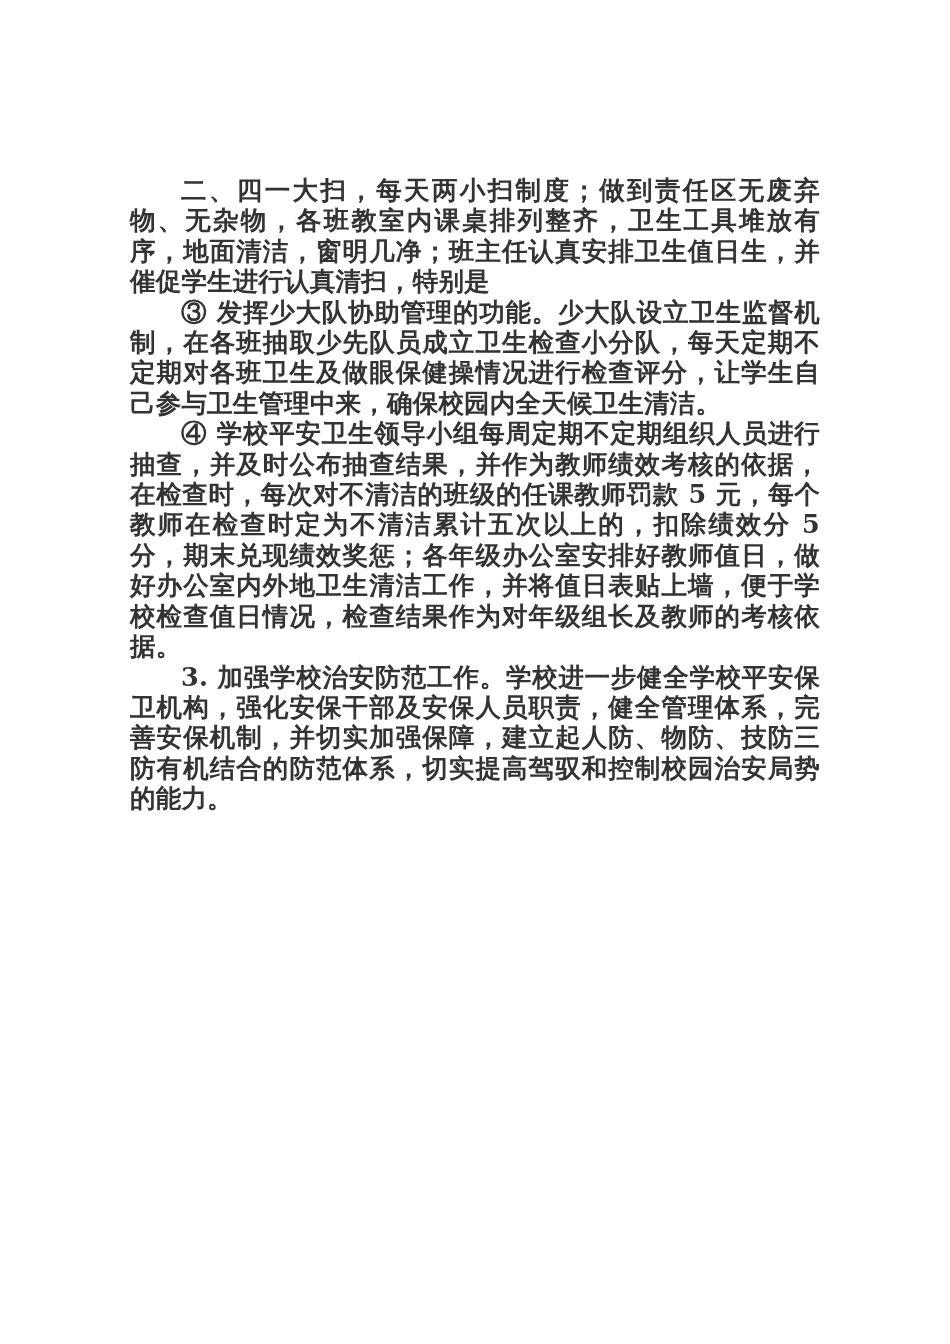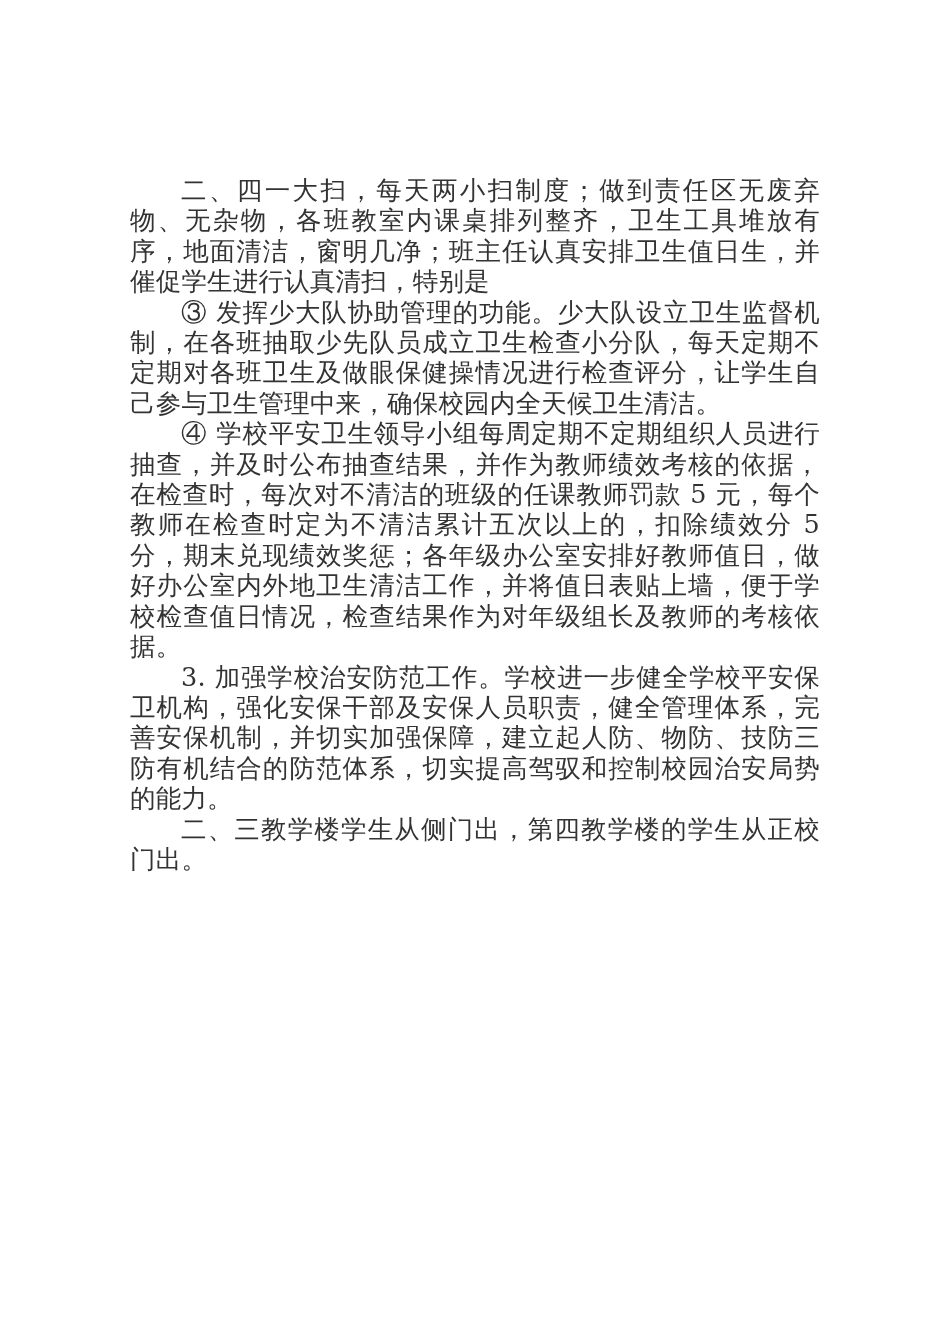--- a/index.html
+++ b/index.html
@@ -26,33 +26,32 @@
     position: absolute;
     left: 130px;
     top: 175px;
     width: 690px;
     color: #333333;
     font-size: 25.5px;
     line-height: 30.4px;
     text-align: justify;
     text-justify: inter-character;
     letter-spacing: 0.2px;
-    font-weight: 400;
+    font-weight: 700;
   }
   .text-block p {
     margin: 0;
     padding: 0;
     text-indent: 2em;
     word-break: break-all;
   }
 </style>
 </head>
 <body>
 
 <div class="page">
   <div class="text-block">
     <p>二、四一大扫，每天两小扫制度；做到责任区无废弃物、无杂物，各班教室内课桌排列整齐，卫生工具堆放有序，地面清洁，窗明几净；班主任认真安排卫生值日生，并催促学生进行认真清扫，特别是</p>
     <p>③ 发挥少大队协助管理的功能。少大队设立卫生监督机制，在各班抽取少先队员成立卫生检查小分队，每天定期不定期对各班卫生及做眼保健操情况进行检查评分，让学生自己参与卫生管理中来，确保校园内全天候卫生清洁。</p>
     <p>④ 学校平安卫生领导小组每周定期不定期组织人员进行抽查，并及时公布抽查结果，并作为教师绩效考核的依据，在检查时，每次对不清洁的班级的任课教师罚款 5 元，每个教师在检查时定为不清洁累计五次以上的，扣除绩效分 5 分，期末兑现绩效奖惩；各年级办公室安排好教师值日，做好办公室内外地卫生清洁工作，并将值日表贴上墙，便于学校检查值日情况，检查结果作为对年级组长及教师的考核依据。</p>
     <p>3. 加强学校治安防范工作。学校进一步健全学校平安保卫机构，强化安保干部及安保人员职责，健全管理体系，完善安保机制，并切实加强保障，建立起人防、物防、技防三防有机结合的防范体系，切实提高驾驭和控制校园治安局势的能力。</p>
-    <p>二、三教学楼学生从侧门出，第四教学楼的学生从正校门出。</p>
   </div>
 </div>
 
 </body></html>

